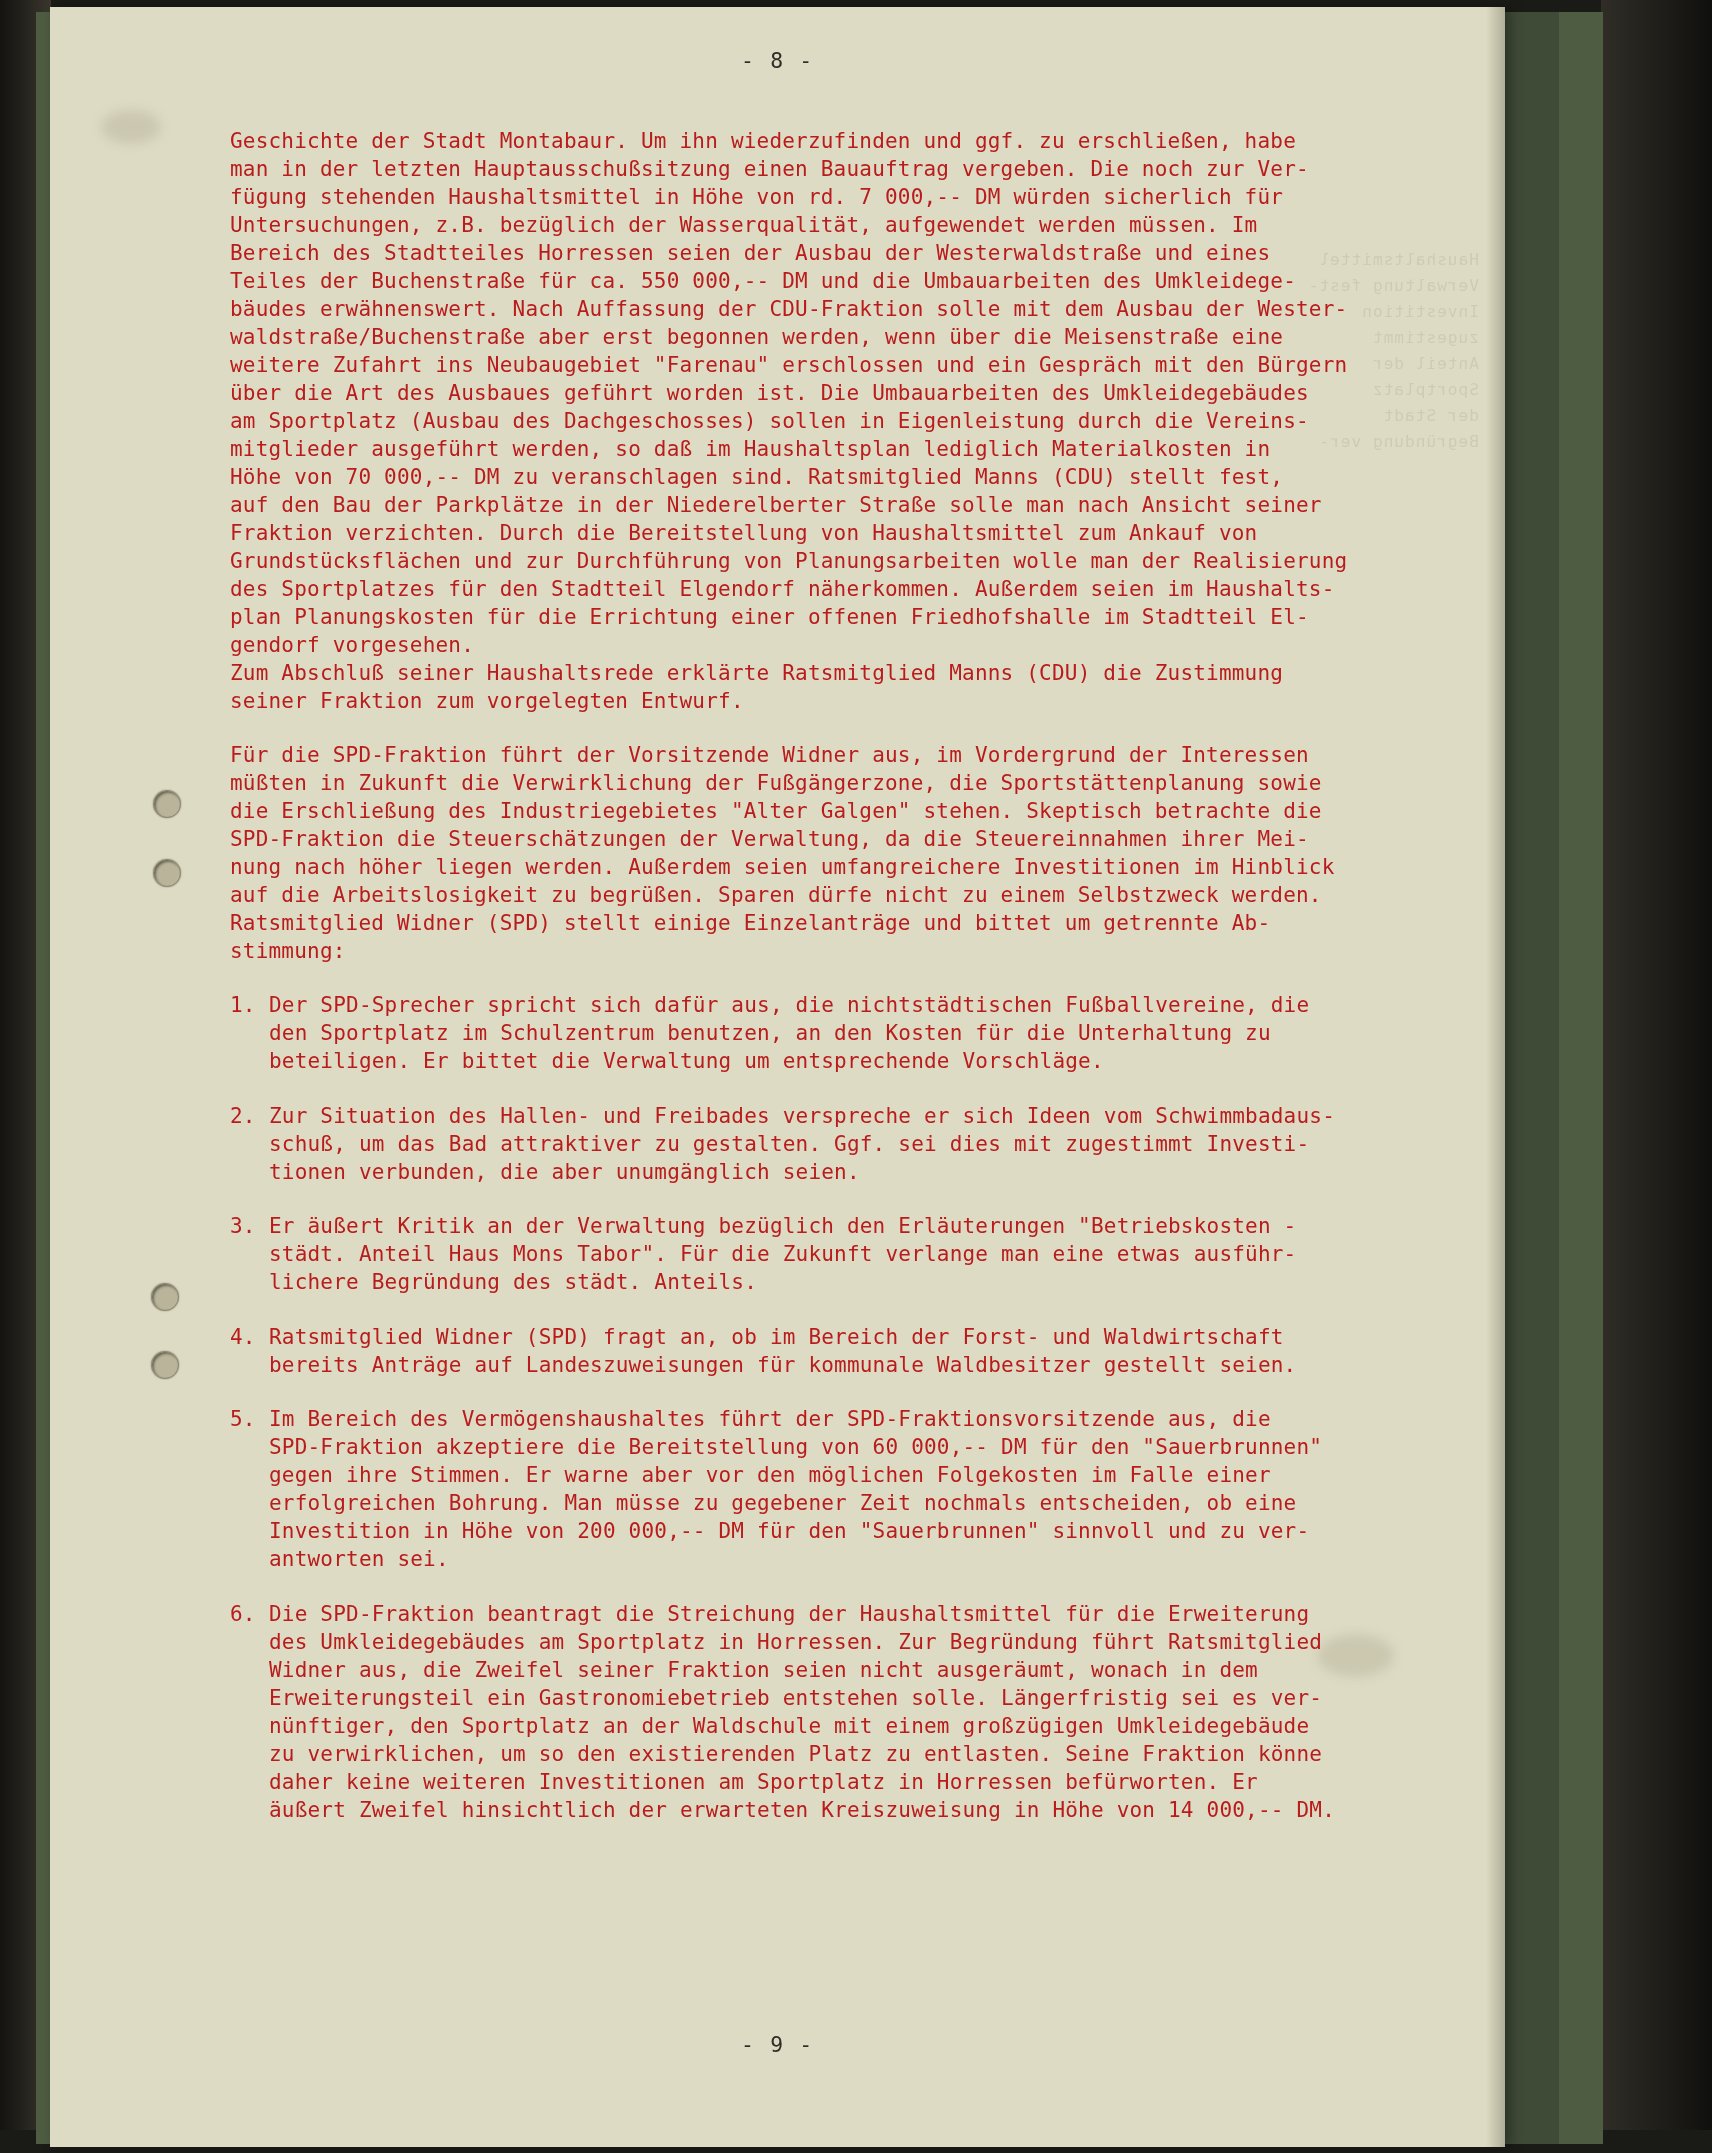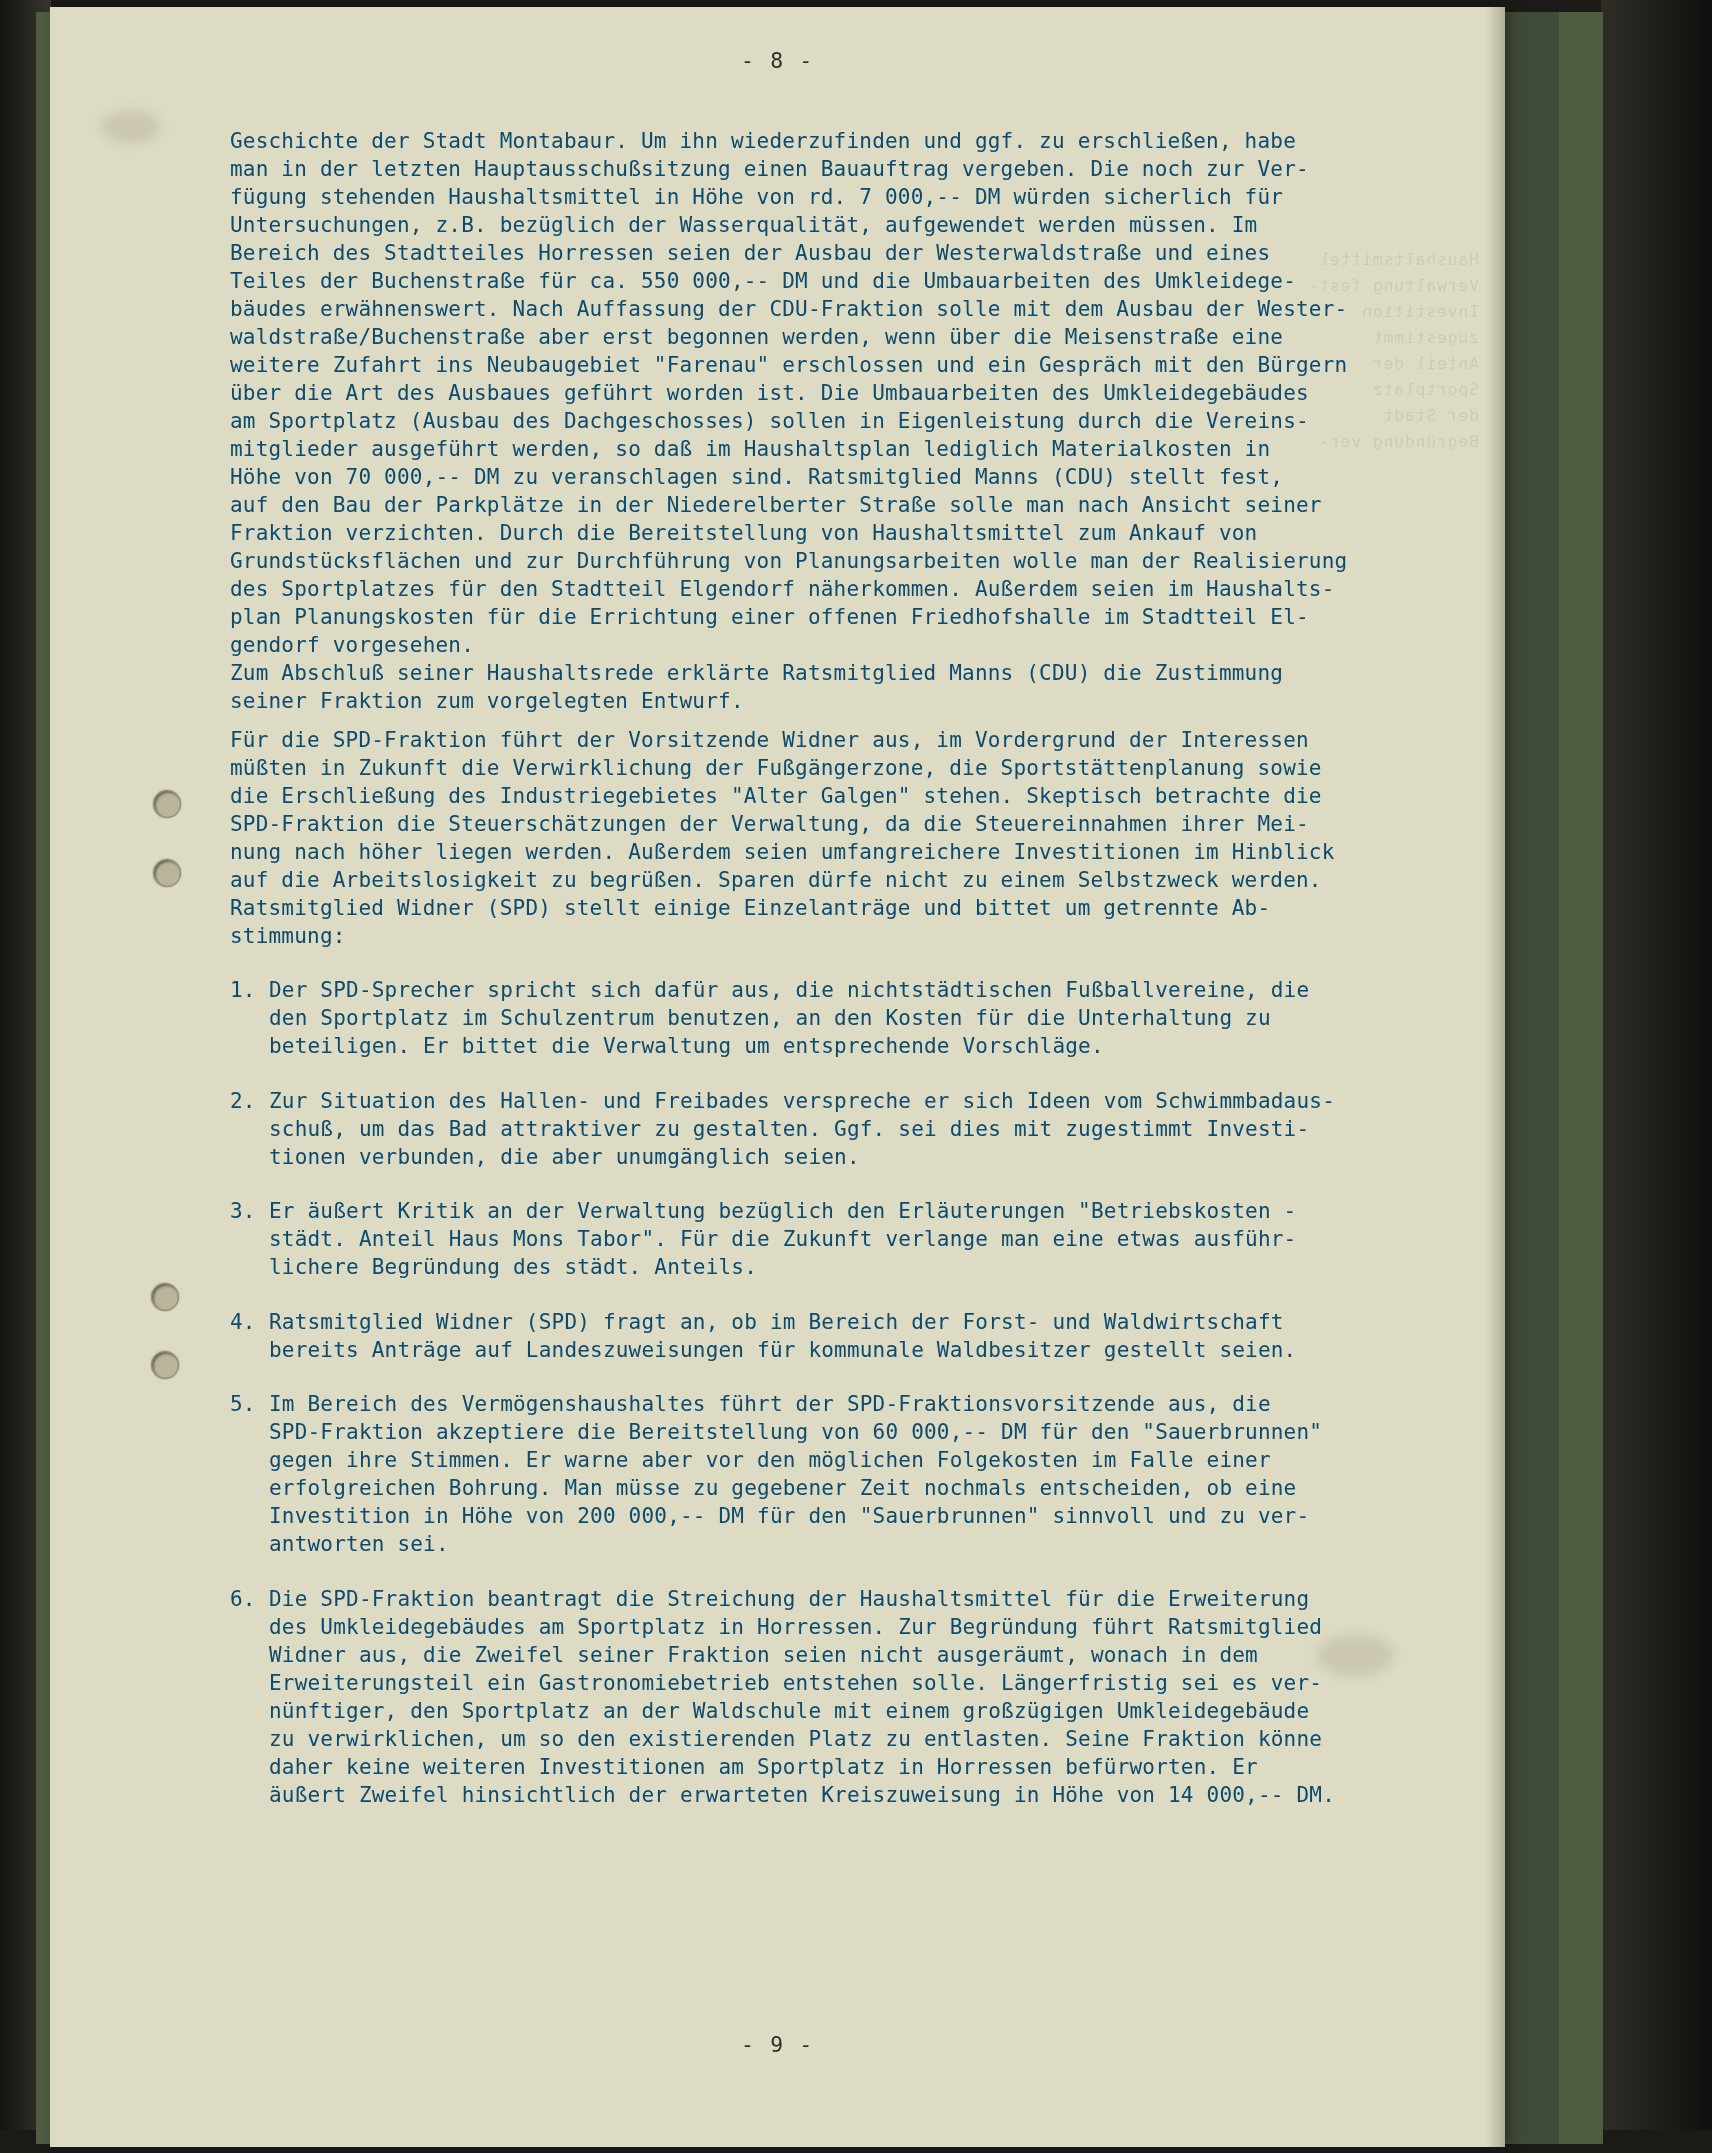--- a/index.html
+++ b/index.html
@@ -104,30 +104,30 @@
     letter-spacing: 1.7px;
   }
   .page-number.top { top: 41px; }
   .page-number.bottom { top: 2025px; }
 
   .content {
     position: absolute;
     left: 180px;
     top: 120px;
     width: 1301px;
-    color: #0c4a6e;
+    color: #b91c1c;
     font-size: 21px;
     line-height: 28px;
     letter-spacing: 0.2px;
   }
   .para {
     margin: 0 0 0 0;
     white-space: pre-wrap;
   }
-  .para.gap { margin-top: 11px; }
+  .para.gap { margin-top: 26px; }
   .list-item {
     display: flex;
     margin-top: 26.5px;
   }
   .list-item .num {
     width: 39px;
     flex: 0 0 39px;
   }
   .list-item .txt {
     flex: 1 1 auto;

